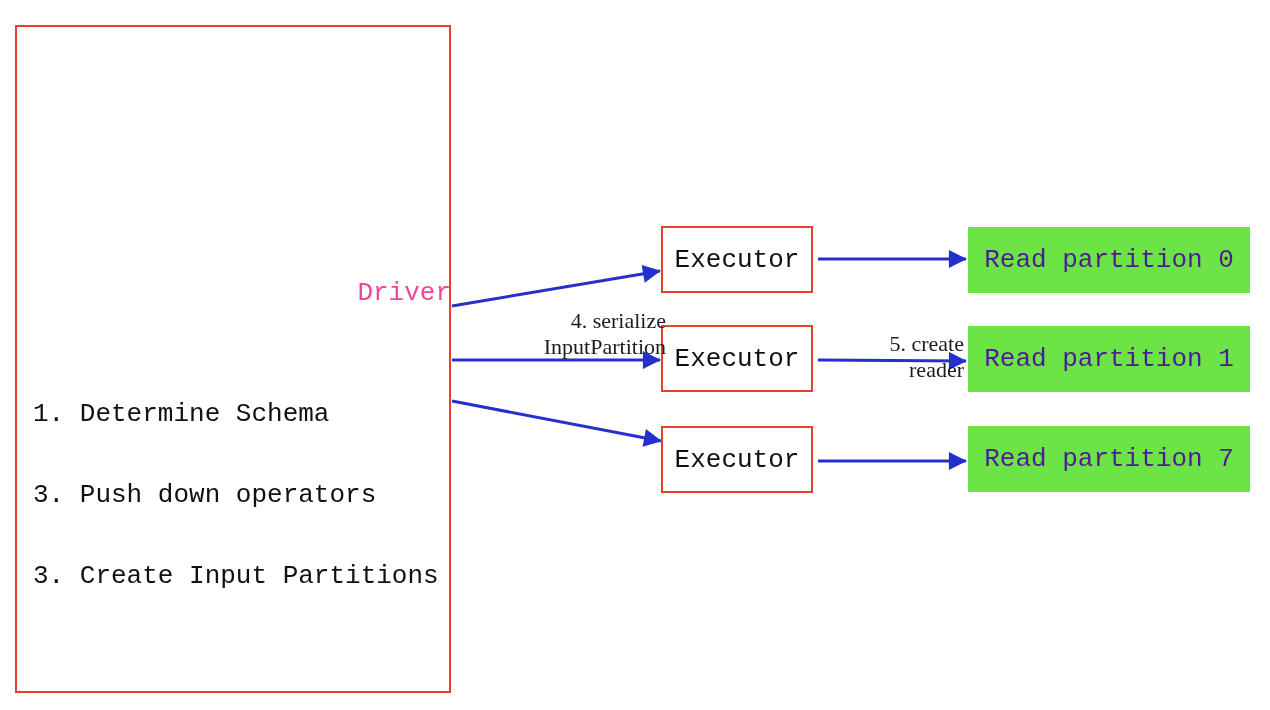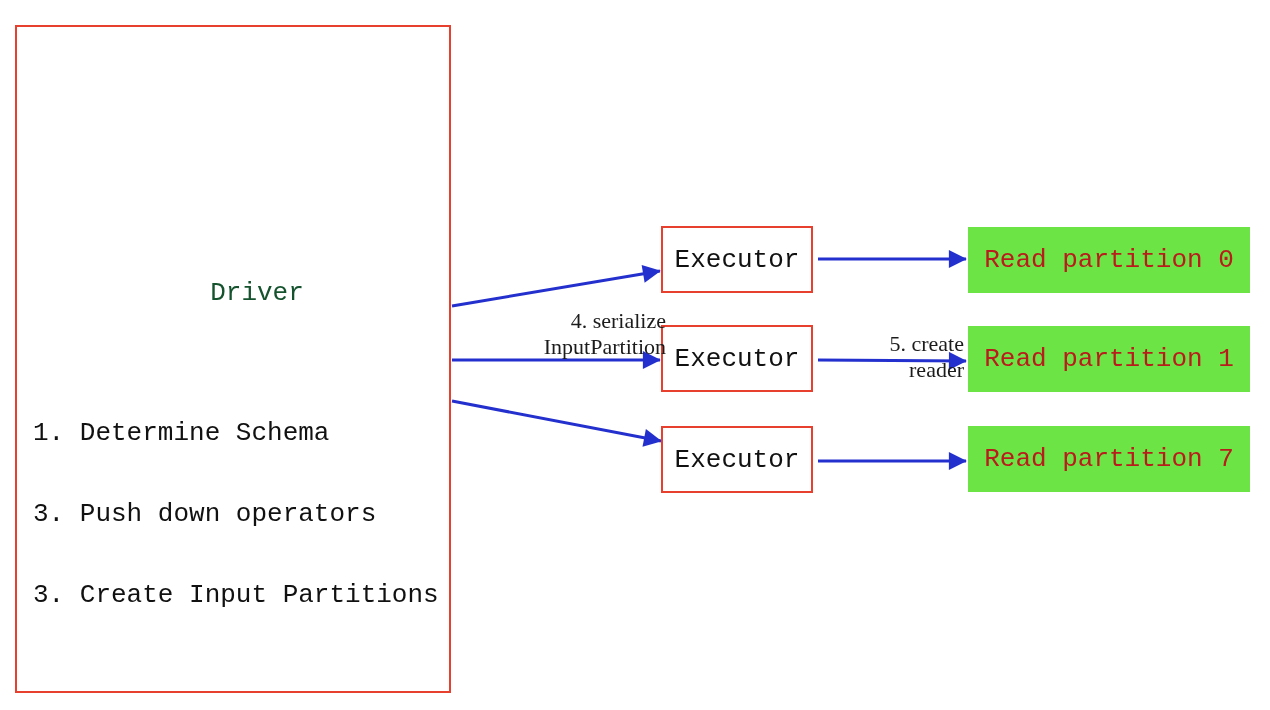--- a/index.html
+++ b/index.html
@@ -24,30 +24,29 @@
   }
   .red-border { border: 2px solid #e8402f; }
   .driver-box {
     left: 15px; top: 25px;
     width: 436px; height: 668px;
   }
   .driver-title {
     position: absolute;
     left: 15px; top: 280px;
     width: 436px;
-    text-align: center;
+    text-align: right;
     font-size: 26px;
     line-height: 26px;
-    color: #14532d;
+    color: #ec4899;
     white-space: pre;
-    padding-left: 24px;
   }
   .driver-steps {
     position: absolute;
-    left: 33px; top: 366px;
+    left: 33px; top: 347px;
     font-size: 26px;
     line-height: 27px;
     color: #111111;
     white-space: pre;
   }
   .executor-box {
     left: 661px;
     width: 152px; height: 67px;
     display: flex;
     align-items: center;
@@ -59,21 +58,21 @@
   .exec-2 { top: 325px; }
   .exec-3 { top: 426px; }
   .partition-box {
     left: 968px;
     width: 282px; height: 66px;
     background: #6ce445;
     display: flex;
     align-items: center;
     justify-content: center;
     font-size: 26px;
-    color: #b91c1c;
+    color: #4c1d95;
     white-space: pre;
   }
   .part-0 { top: 227px; }
   .part-1 { top: 326px; }
   .part-2 { top: 426px; }
   .edge-label {
     position: absolute;
     font-family: "Liberation Serif", serif;
     font-size: 22px;
     line-height: 26px;

